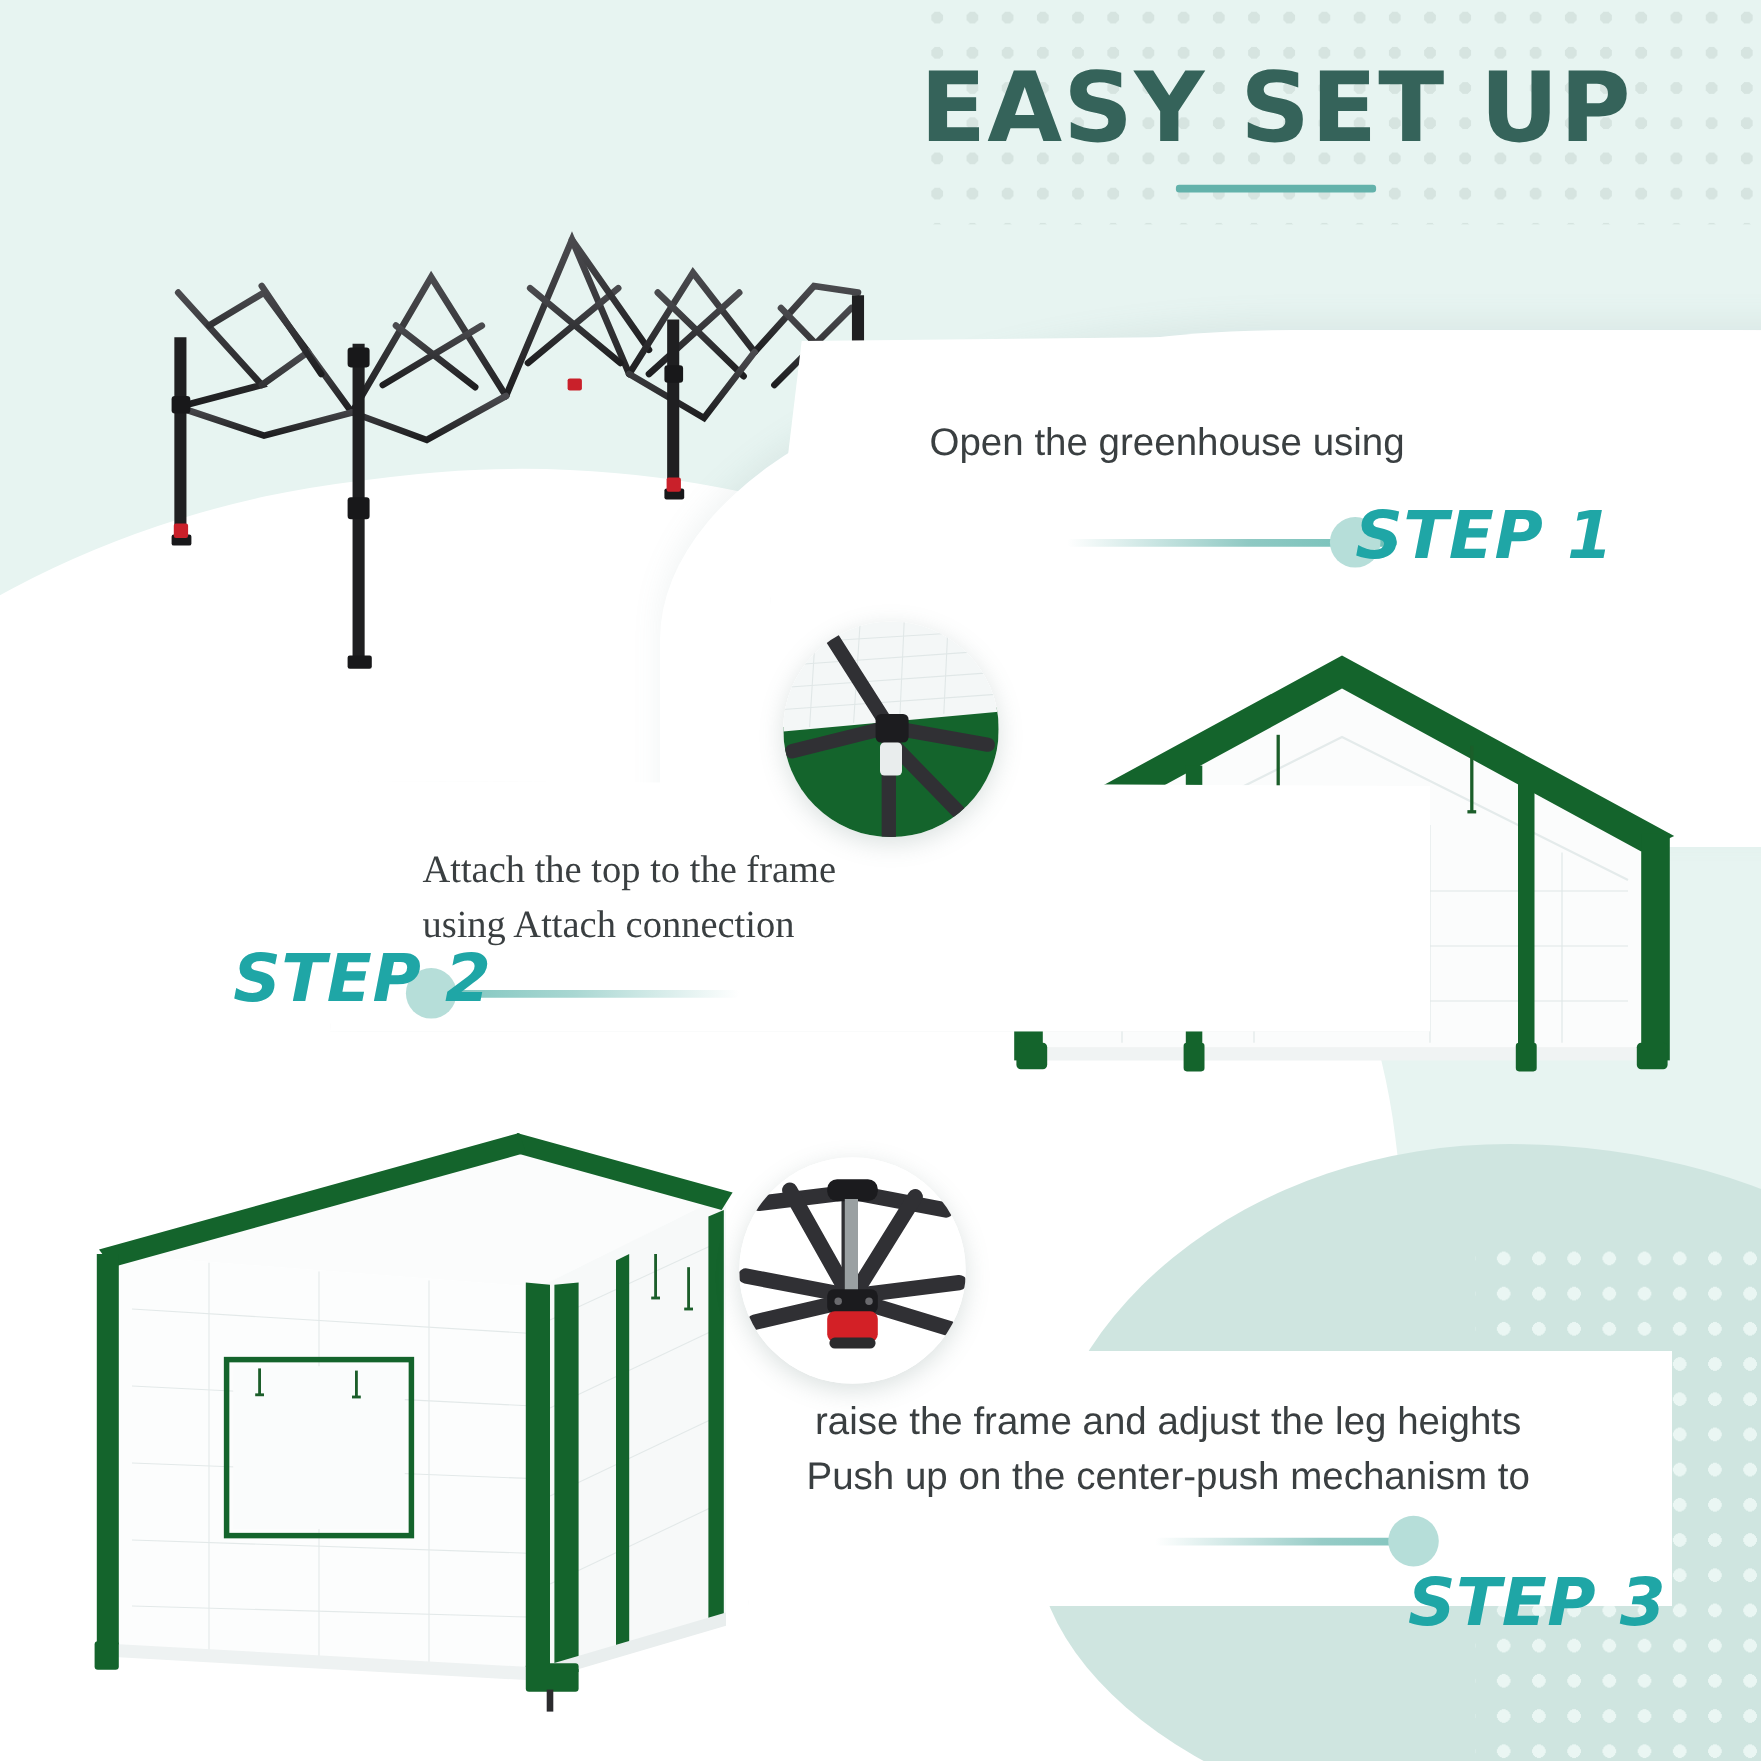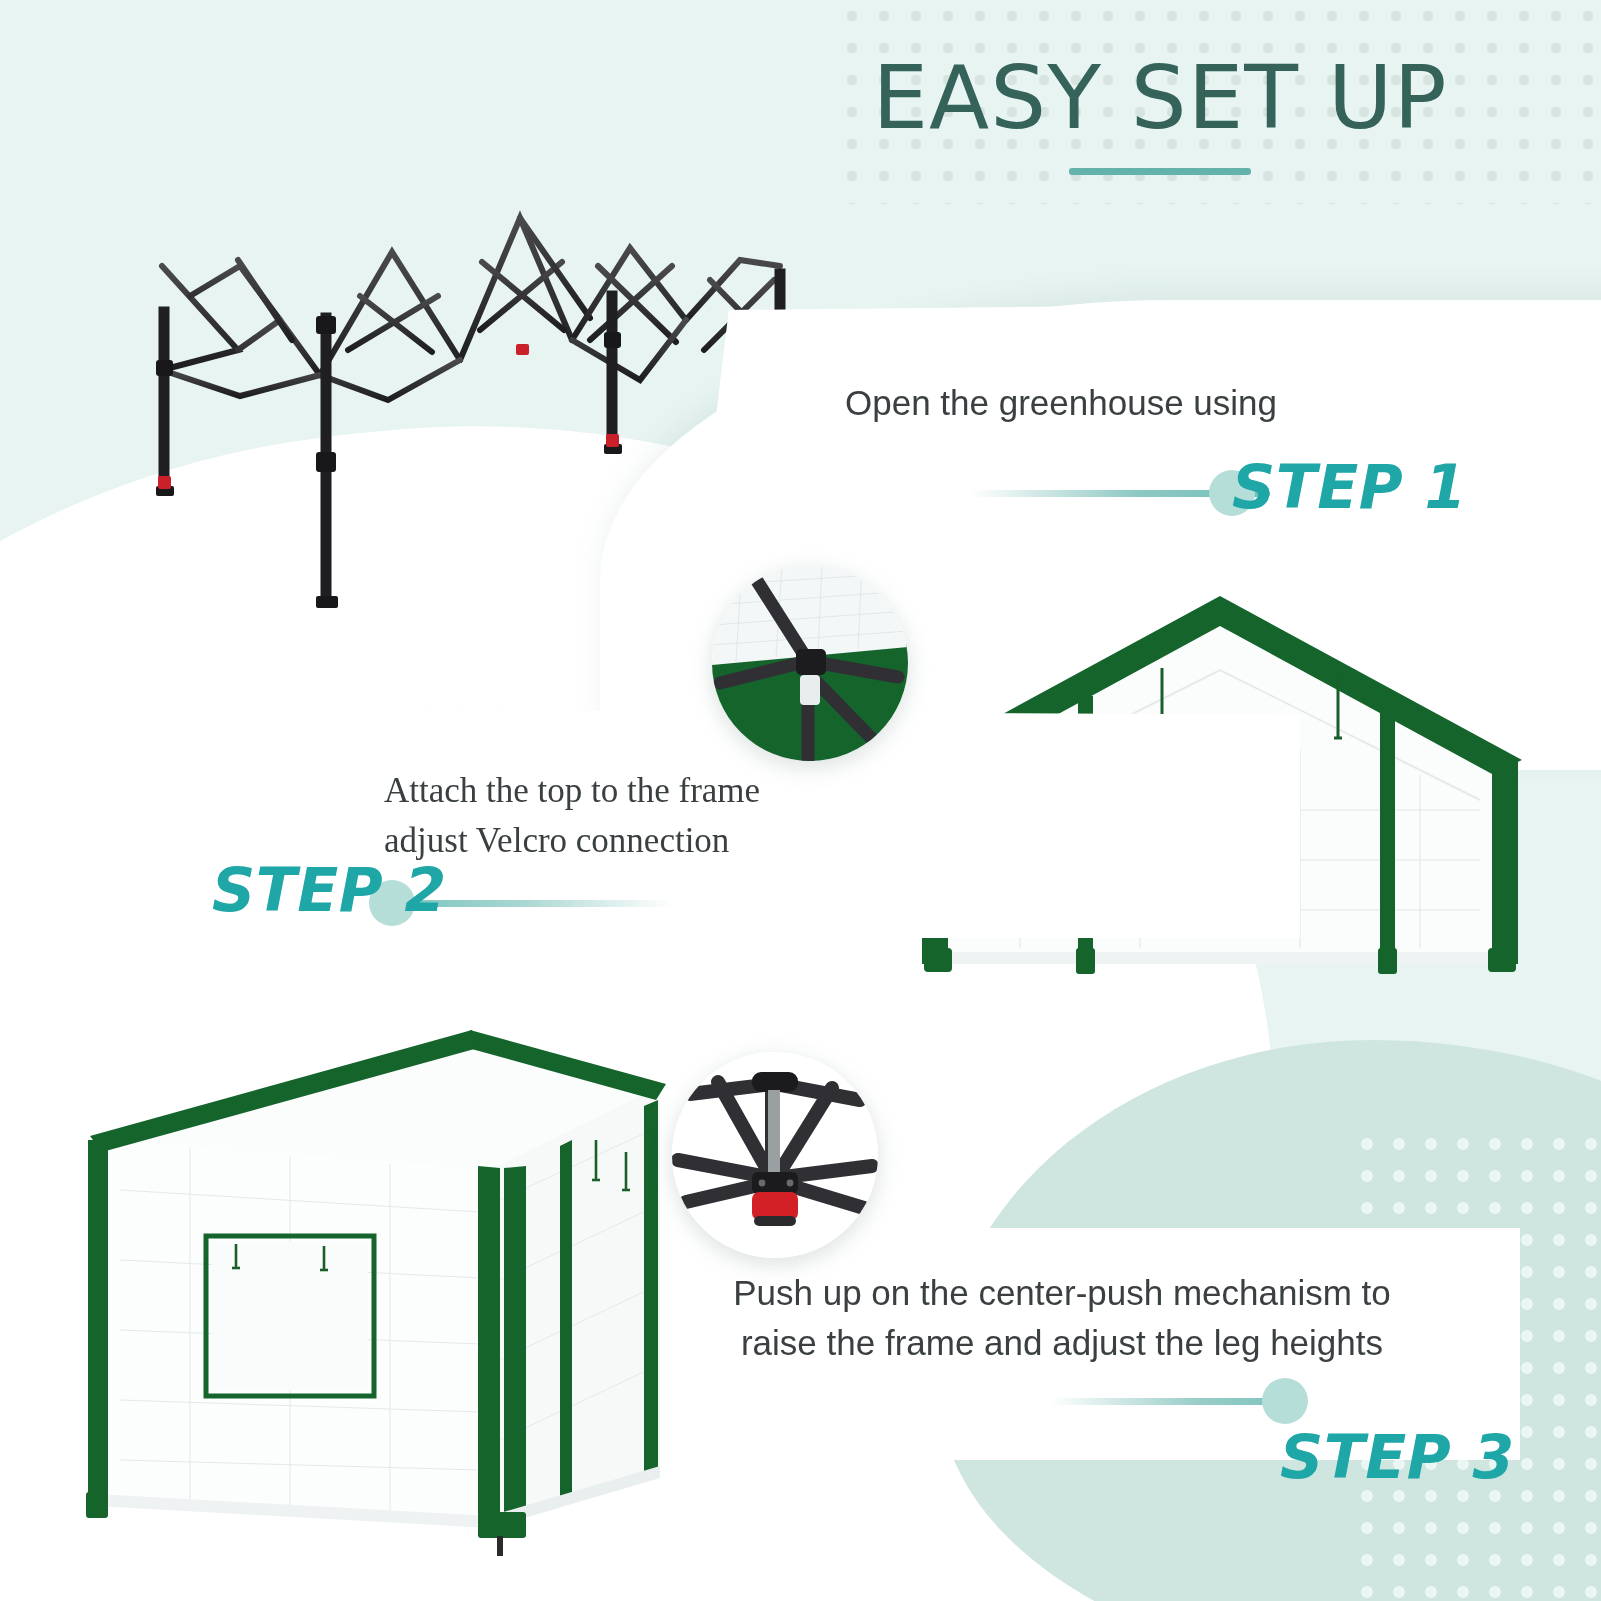--- a/index.html
+++ b/index.html
@@ -58,21 +58,21 @@
   }
   .card.step3{
     left:680px;top:1228px;width:840px;height:232px;
     clip-path:polygon(4.2% 0,100% 0,100% 100%,0 100%);
   }
 
   
   .header{position:absolute;left:760px;top:52px;width:800px;text-align:center;}
   .title{
     font-family:"DejaVu Sans", sans-serif;
-    font-weight:400;font-size:88px;letter-spacing:1px;color:#35635a;
+    font-weight:700;font-size:88px;letter-spacing:1px;color:#35635a;
     line-height:1.05;margin:0;white-space:nowrap;text-align:center;
   }
   .title-rule{
     width:182px;height:7px;background:#63b2ab;margin:24px auto 0;border-radius:3px;
   }
 
   
   .step-text{
     position:absolute;color:#3a3f41;font-size:35px;line-height:1.42;
     font-family:"Liberation Sans", sans-serif;font-weight:400;
@@ -274,21 +274,21 @@
         <path d="M96 108 L166 180"></path>
       </g>
       <rect x="84" y="84" width="30" height="26" rx="5" fill="#1c1c1f"></rect>
       <rect x="88" y="110" width="20" height="30" rx="4" fill="#e9eded"></rect>
     </svg>
   </div>
 
   <div class="card step2"></div>
   <div class="step-text s2-text">
     <div>Attach the top to the frame</div>
-    <div>adjust Velcro connection</div>
+    <div>using Attach connection</div>
   </div>
   <div class="step-line s2-line"></div>
   <div class="step-dot s2-dot"></div>
   <div class="step-label s2-label">STEP 2</div>
 
   <svg class="art gh-iso" viewBox="0 0 640 560">
 
     <path d="M36 140 L410 34 L600 86 L430 170 Z" fill="#fbfcfc"></path>
     <path d="M36 140 L410 34 L418 44 L48 148 Z" fill="#f1f4f4"></path>
 
@@ -359,20 +359,20 @@
       <rect x="80" y="120" width="46" height="22" rx="6" fill="#1b1b1e"></rect>
       <rect x="80" y="140" width="46" height="28" rx="7" fill="#d32026"></rect>
       <rect x="82" y="164" width="42" height="10" rx="5" fill="#2b2b2d"></rect>
       <circle cx="90" cy="131" r="3.4" fill="#6a6a6e"></circle>
       <circle cx="118" cy="131" r="3.4" fill="#6a6a6e"></circle>
     </svg>
   </div>
 
   <div class="card step3"></div>
   <div class="step-text s3-text">
+    <div>raise the frame and adjust the leg heights</div>
     <div>Push up on the center-push mechanism to</div>
-    <div>raise the frame and adjust the leg heights</div>
   </div>
   <div class="step-line s3-line"></div>
   <div class="step-dot s3-dot"></div>
   <div class="step-label s3-label">STEP 3</div>
 
 </div>
 
 </body></html>

